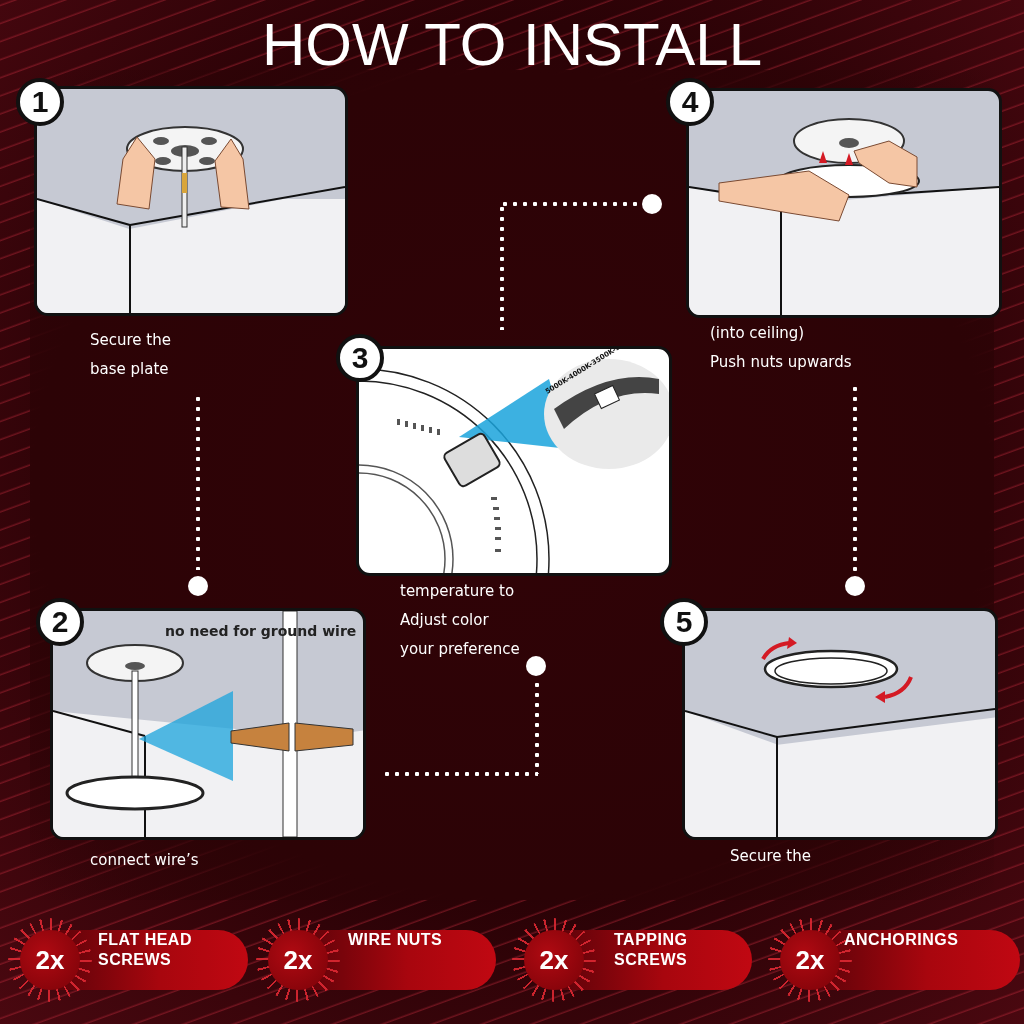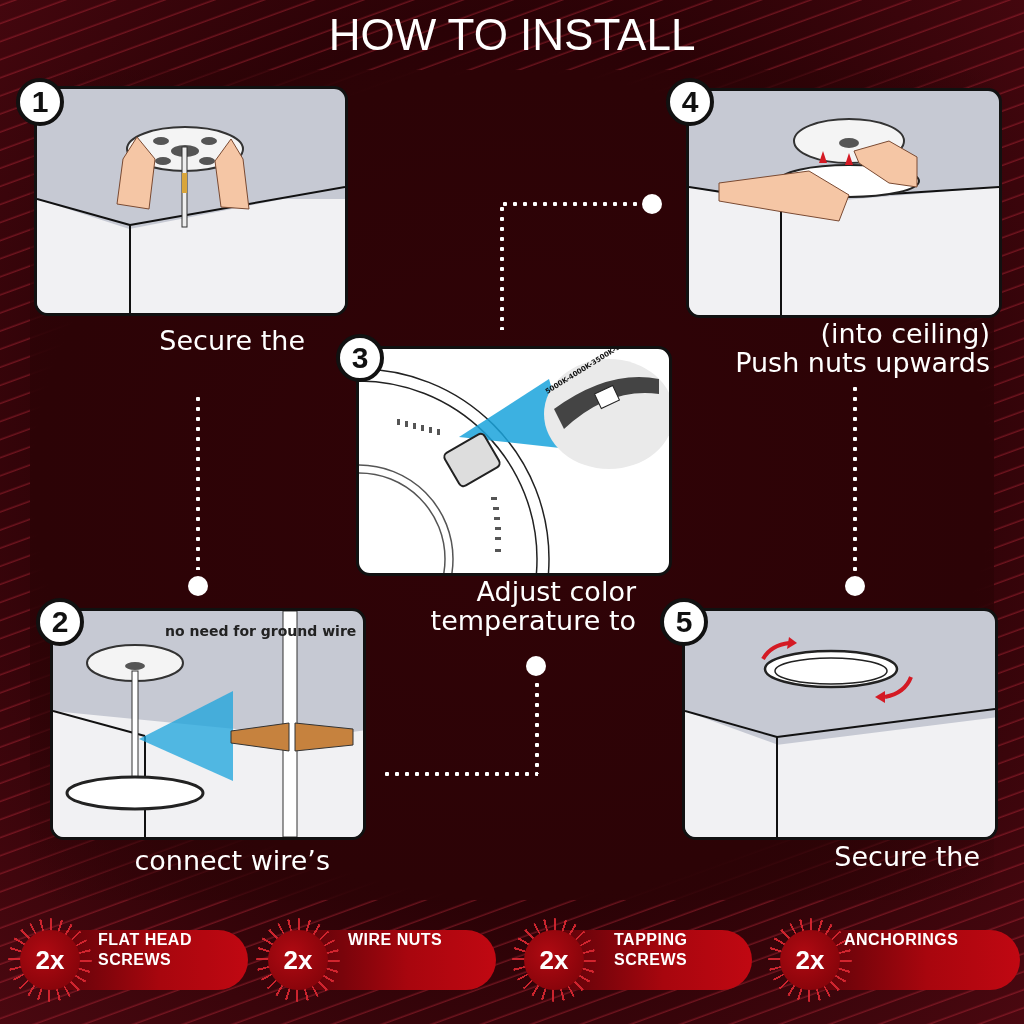--- a/index.html
+++ b/index.html
@@ -5,26 +5,26 @@
   html,body{margin:0;padding:0;}
   body{width:1024px;height:1024px;position:relative;overflow:hidden;
     background:#2a0306;font-family:"DejaVu Sans",sans-serif;}
   .bg{position:absolute;inset:0;
     background:
       repeating-linear-gradient(-20deg, rgba(200,30,50,0) 0px, rgba(200,30,50,0) 14px, rgba(220,50,70,.35) 15px, rgba(200,30,50,0) 17px),
       radial-gradient(ellipse at 50% 45%, #3a0308 0%, #2a0206 55%, #4a0810 100%);}
   .bg-center{position:absolute;left:30px;top:70px;width:964px;height:830px;
     background:radial-gradient(ellipse at center,#300307 0%,#2c0306 70%,rgba(44,3,6,0) 100%);}
   .title{position:absolute;left:0;right:0;top:10px;text-align:center;color:#fff;
-    font-family:"Liberation Sans",sans-serif;font-size:44px;letter-spacing:0px;}
+    font-family:"Liberation Sans",sans-serif;font-size:60px;letter-spacing:0px;}
   .panel{position:absolute;background:#c6c9d3;border:3px solid #111;border-radius:14px;overflow:hidden;}
   .wall{position:absolute;background:#f1f1f3;}
   .num{position:absolute;width:40px;height:40px;border-radius:50%;background:#fff;border:4px solid #111;
     font-family:"Liberation Sans",sans-serif;font-weight:bold;font-size:30px;line-height:40px;text-align:center;color:#111;z-index:3;}
-  .cap{position:absolute;color:#fff;font-family:"DejaVu Sans",sans-serif;font-size:27px;text-align:right;line-height:29px;}
+  .cap{position:absolute;color:#fff;font-family:"DejaVu Sans",sans-serif;font-size:15px;text-align:left;line-height:29px;}
   .dot-v{position:absolute;width:4px;background:radial-gradient(circle,#fff 2px,transparent 2.5px) 0 0/4px 10px repeat-y;}
   .dot-h{position:absolute;height:4px;background:radial-gradient(circle,#fff 2px,transparent 2.5px) 0 0/10px 4px repeat-x;}
   .bigdot{position:absolute;width:20px;height:20px;border-radius:50%;background:#fff;}
   .badge{position:absolute;height:44px;top:930px;}
   .badge .pill{position:absolute;left:20px;top:0;height:60px;border-radius:30px;
     background:linear-gradient(90deg,#4a0208,#a8060e 60%,#c00812);}
   .badge .burst{position:absolute;left:0;top:-12px;width:84px;height:84px;border-radius:50%;
     background:repeating-conic-gradient(rgba(220,40,50,.9) 0deg 3deg,transparent 3deg 15deg);
     -webkit-mask:radial-gradient(circle,transparent 28px,#000 29px);mask:radial-gradient(circle,transparent 28px,#000 29px);}
   .badge .circle{position:absolute;left:12px;top:0;width:60px;height:60px;border-radius:50%;
@@ -56,20 +56,21 @@
       <ellipse cx="170" cy="72" rx="8" ry="4" fill="#555"></ellipse>
     <rect x="145" y="58" width="5" height="80" fill="#eee" stroke="#333"></rect>
     <rect x="145" y="84" width="5" height="20" fill="#d9a53a"></rect>
     <path d="M80 115 L86 70 L100 48 L118 70 L112 120 Z" fill="#f5c6a5" stroke="#7a4a32"></path>
     <path d="M212 120 L206 70 L194 50 L178 72 L184 118 Z" fill="#f5c6a5" stroke="#7a4a32"></path>
   </svg>
 </div>
 <div class="num" style="left:16px;top:78px;">1</div>
 <div class="cap" style="left:90px;top:326px;width:215px;">
   <div>Secure the</div>
+    <div>base plate</div>
 </div>
 
 <div class="panel" style="left:50px;top:608px;width:310px;height:226px;">
   <div class="wall" style="left:0;top:100px;width:100%;height:130px;clip-path:polygon(0 0,85% 20%,100% 15%,100% 100%,0 100%);"></div>
   <svg width="310" height="226">
     <line x1="0" y1="100" x2="92" y2="125" stroke="#111" stroke-width="2"></line>
     <line x1="92" y1="125" x2="92" y2="226" stroke="#111" stroke-width="2"></line>
     <ellipse cx="82" cy="52" rx="48" ry="18" fill="#f4f4f4" stroke="#333" stroke-width="2"></ellipse>
     <ellipse cx="82" cy="55" rx="10" ry="4" fill="#555"></ellipse>
     <rect x="79" y="60" width="6" height="110" fill="#fff" stroke="#333"></rect>
@@ -110,22 +111,23 @@
         <rect x="135" y="168" width="6" height="3"></rect>
         <rect x="136" y="178" width="6" height="3"></rect>
         <rect x="136" y="188" width="6" height="3"></rect>
         <rect x="136" y="200" width="6" height="3"></rect>
       </g>
   </svg>
   <div style="position:absolute;left:185px;top:40px;font-size:7px;font-weight:bold;color:#111;transform:rotate(-32deg);transform-origin:left top;white-space:nowrap;">5000K-4000K-3500K-3000K-2700K</div>
 </div>
 <div class="num" style="left:336px;top:334px;">3</div>
 <div class="cap" style="left:400px;top:577px;width:236px;">
-  <div>Adjust color</div>
-    <div>temperature to</div>
+  <div>temperature to</div>
+    <div>Adjust color</div>
+    <div>your preference</div>
 </div>
 
 <div class="panel" style="left:686px;top:88px;width:310px;height:224px;">
   <div class="wall" style="left:0;top:96px;width:100%;height:130px;clip-path:polygon(0 0,30% 14%,100% 0,100% 100%,0 100%);"></div>
   <svg width="310" height="224">
     <line x1="0" y1="96" x2="92" y2="110" stroke="#111" stroke-width="2"></line>
     <line x1="92" y1="110" x2="310" y2="96" stroke="#111" stroke-width="2"></line>
     <line x1="92" y1="110" x2="92" y2="224" stroke="#111" stroke-width="2"></line>
     <ellipse cx="160" cy="90" rx="70" ry="16" fill="#fff" stroke="#222" stroke-width="2"></ellipse>
     <ellipse cx="160" cy="50" rx="55" ry="22" fill="#f4f4f4" stroke="#333" stroke-width="2"></ellipse>

